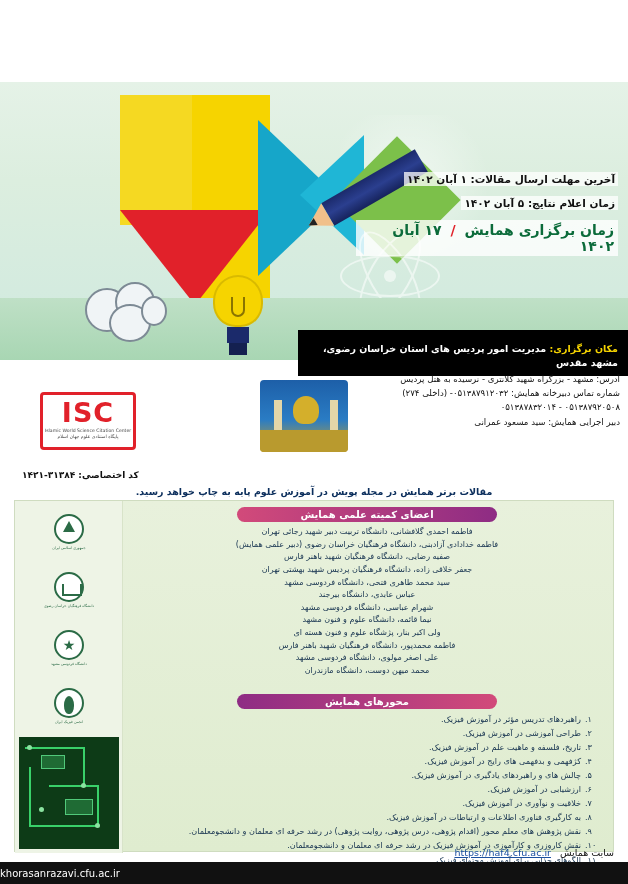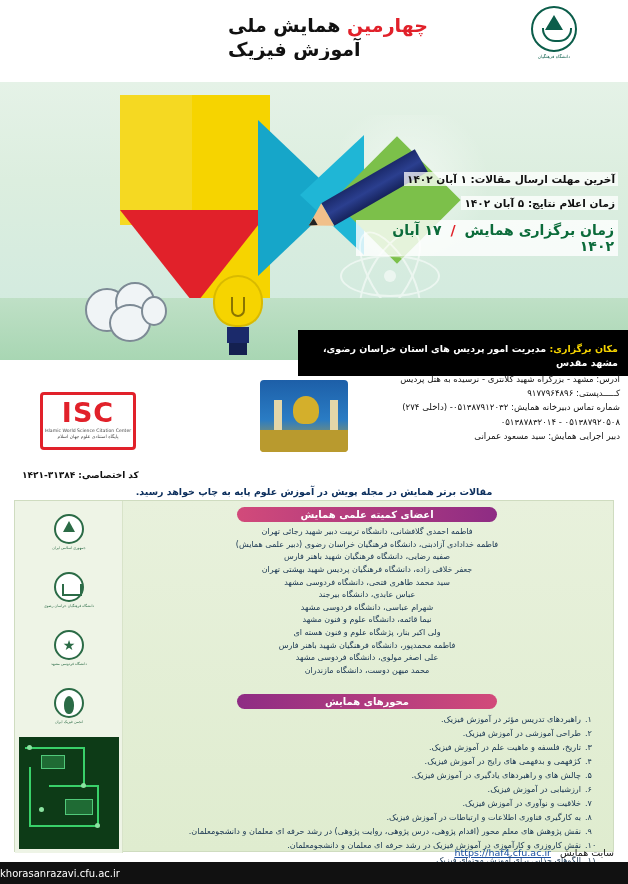--- a/index.html
+++ b/index.html
@@ -310,37 +310,20 @@
     background:#111; color:#fff; font-size:10px; direction:ltr;
     display:flex; align-items:center; 
   }
   .ribbon .kh { color:#fff; }
 </style>
 </head>
 <body>
 
 <div class="poster">
 
-  <div class="top-band">
-    <div class="logo-uni">
-      <div class="logo-mark"></div>
-      <div class="logo-text">
-        <div>دانشگاه فرهنگیان</div>
-        <div>معاونت آموزشی و پژوهشی</div>
-        <div>مدیریت امور پردیس های خراسان رضوی</div>
-      </div>
-    </div>
-
-    <div class="title-block">
-      <div class="t-line1">
-        <span class="red">چهارمین</span><span> همایش ملی</span>
-      </div>
-      <div class="t-line2">آموزش فیزیک</div>
-    </div>
-  </div>
 
   <div class="hero">
     <div class="hero-top-white"></div>
     <div class="splash"></div>
     <div class="shape-yellow"></div>
     <div class="shape-yellow2"></div>
     <div class="shape-red"></div>
     <div class="shape-cyan"></div>
     <div class="shape-cyan2"></div>
     <div class="shape-green"></div>
@@ -391,24 +374,20 @@
   </div>
 
   <div class="contact">
     <div class="shrine">
       <div class="dome"></div>
       <div class="min1"></div>
       <div class="min2"></div>
       <div class="base"></div>
     </div>
     <div class="row">آدرس: مشهد - بزرگراه شهید کلانتری - نرسیده به هتل پردیس</div>
-    <div class="row">
-      <span>کـــــدپستی:</span>
-      <span>۹۱۷۷۹۶۴۸۹۶</span>
-    </div>
     <div class="row">
       <span>شماره تماس دبیرخانه همایش:</span>
       <span>۰۵۱۳۸۷۹۱۲۰۳۲- (داخلی ۲۷۴)</span>
     </div>
     <div class="row">۰۵۱۳۸۷۹۲۰۵۰۸ - ۰۵۱۳۸۷۸۳۲۰۱۴</div>
     <div class="row">دبیر اجرایی همایش: سید مسعود عمرانی</div>
   </div>
 
   <div class="isc">
     <div class="big">ISC</div>

